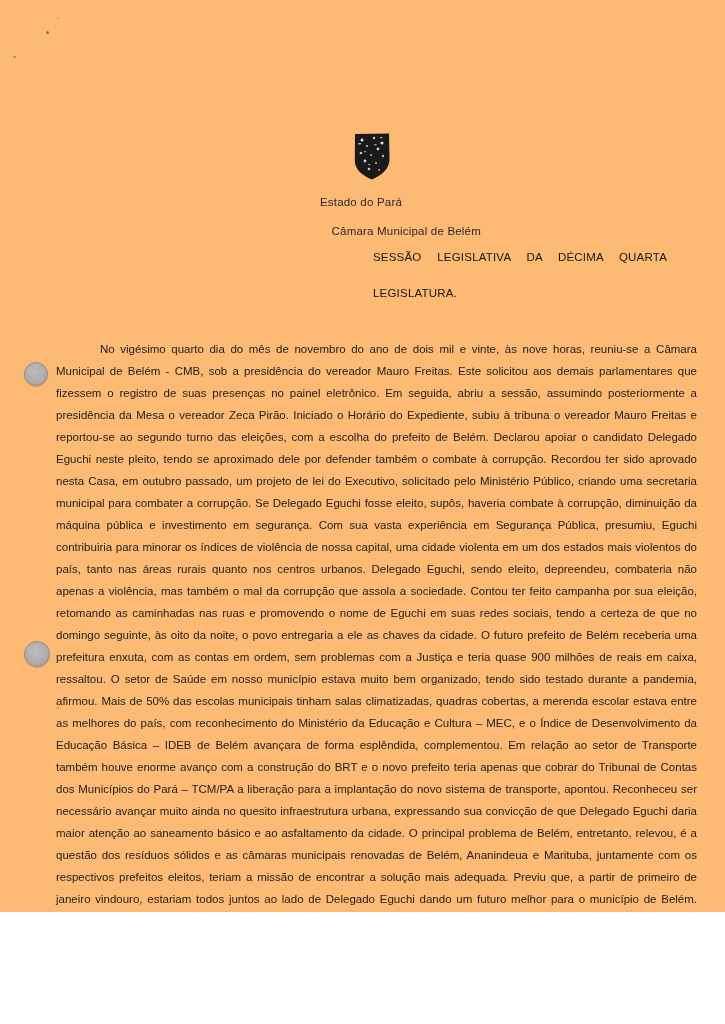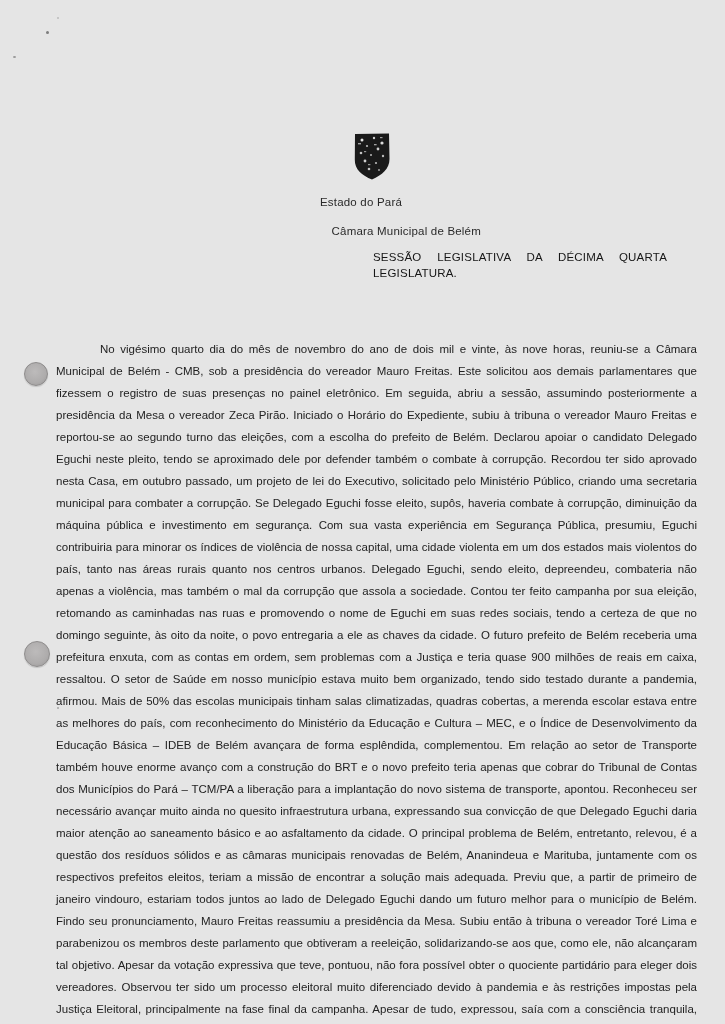--- a/index.html
+++ b/index.html
@@ -3,22 +3,22 @@
 <meta charset="utf-8">
 <style>
   html, body {
     margin: 0;
     padding: 0;
     background: #ffffff;
   }
   .page {
     position: relative;
     width: 725px;
-    height: 1024px;
-    background: #e5e5e5;
+    height: 912px;
+    background: #fdba74;
     overflow: hidden;
     font-family: "Liberation Sans", "DejaVu Sans", sans-serif;
     color: #1e1e1e;
   }
   
   .punch-hole {
     position: absolute;
     width: 22px;
     height: 22px;
     border-radius: 50%;
@@ -82,20 +82,21 @@
   .ata-line {
     height: 16px;
     line-height: 16px;
     white-space: nowrap;
     text-align: justify;
     text-align-last: justify;
   }
   .ata-line.last {
     text-align: left;
     text-align-last: left;
+    margin-top: 20px;
   }
 
   .body-paragraph {
     position: absolute;
     left: 56px;
     top: 338px;
     width: 641px;
     font-size: 11.5px;
     line-height: 22px;
     text-align: justify;

